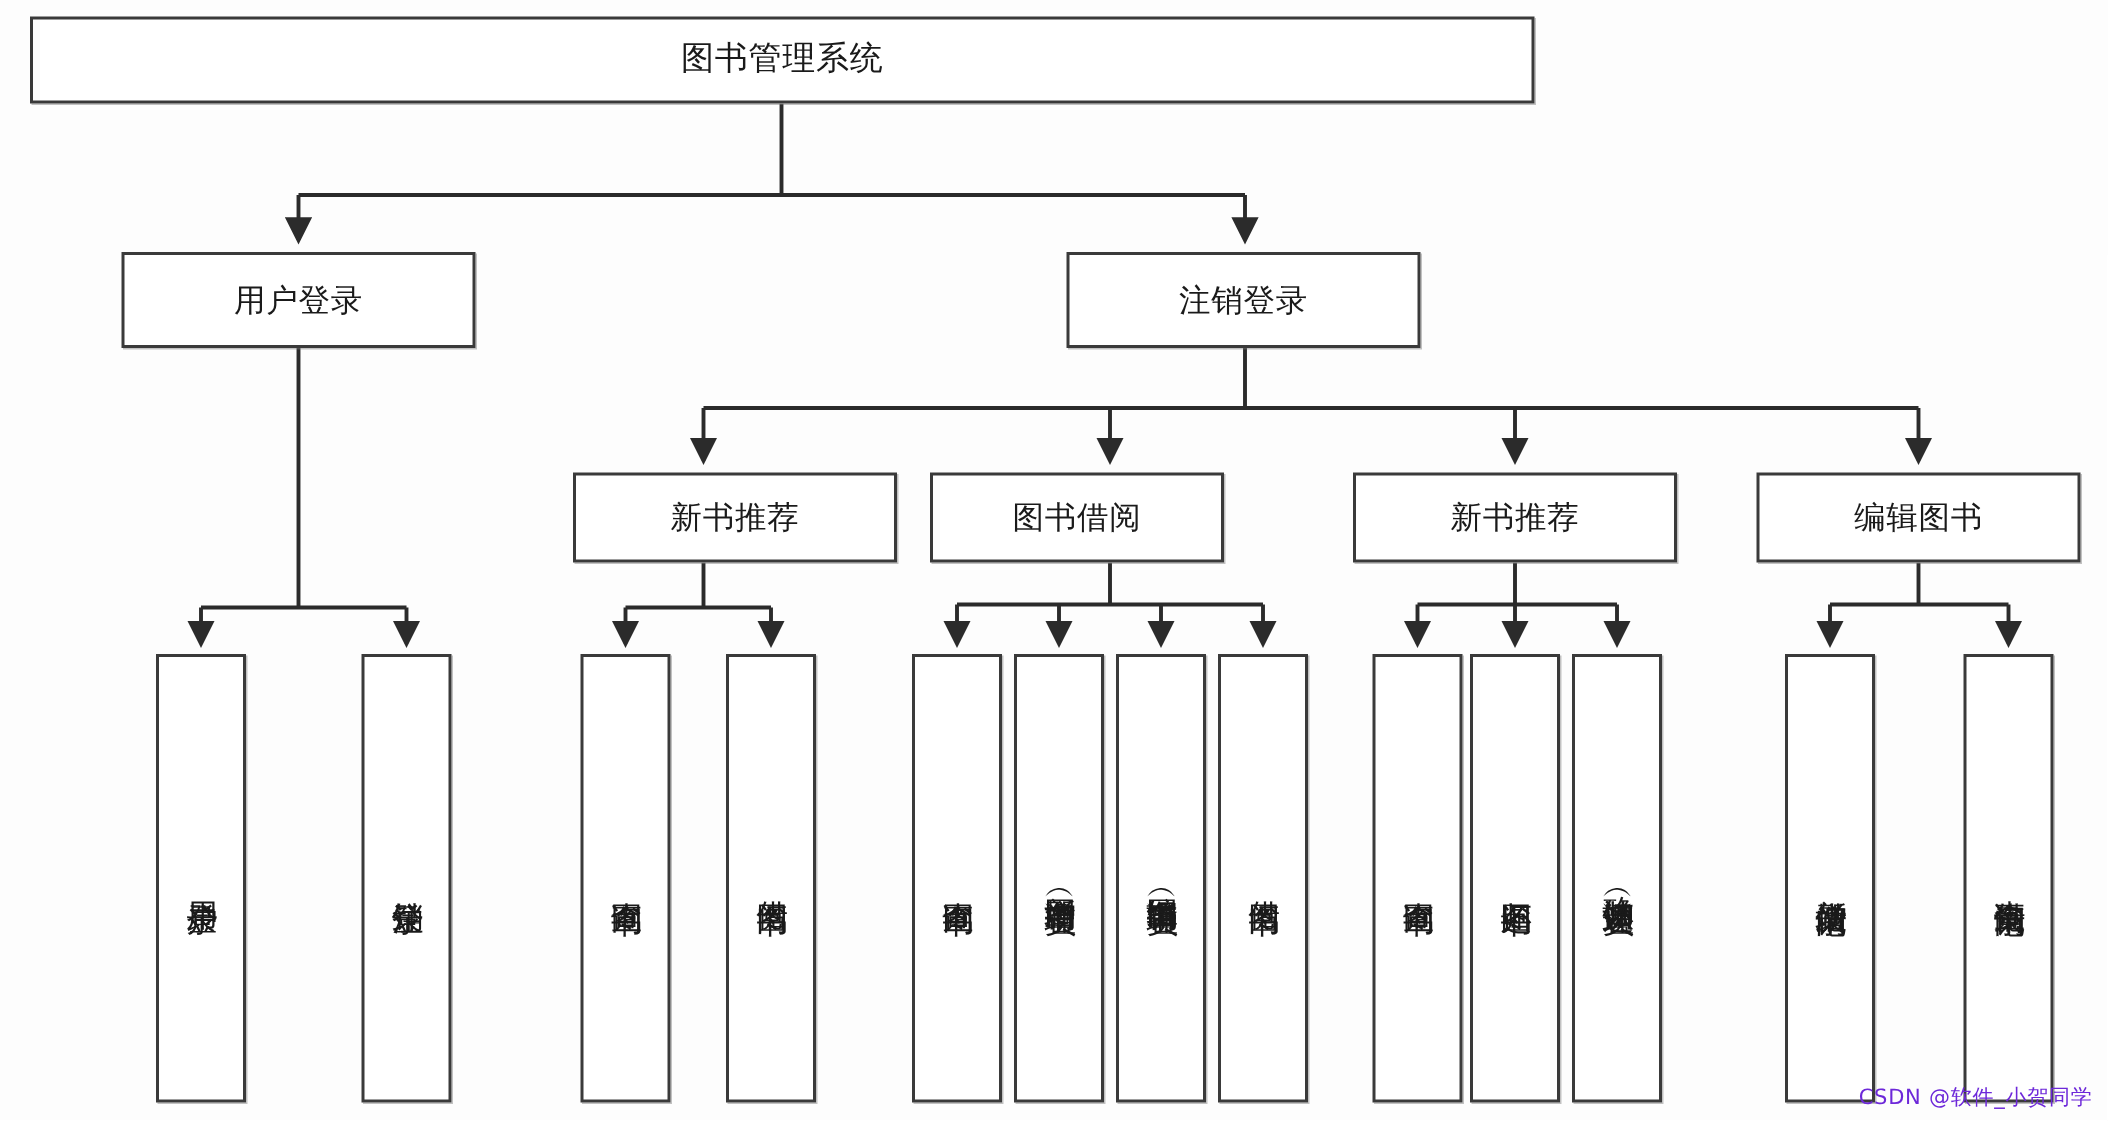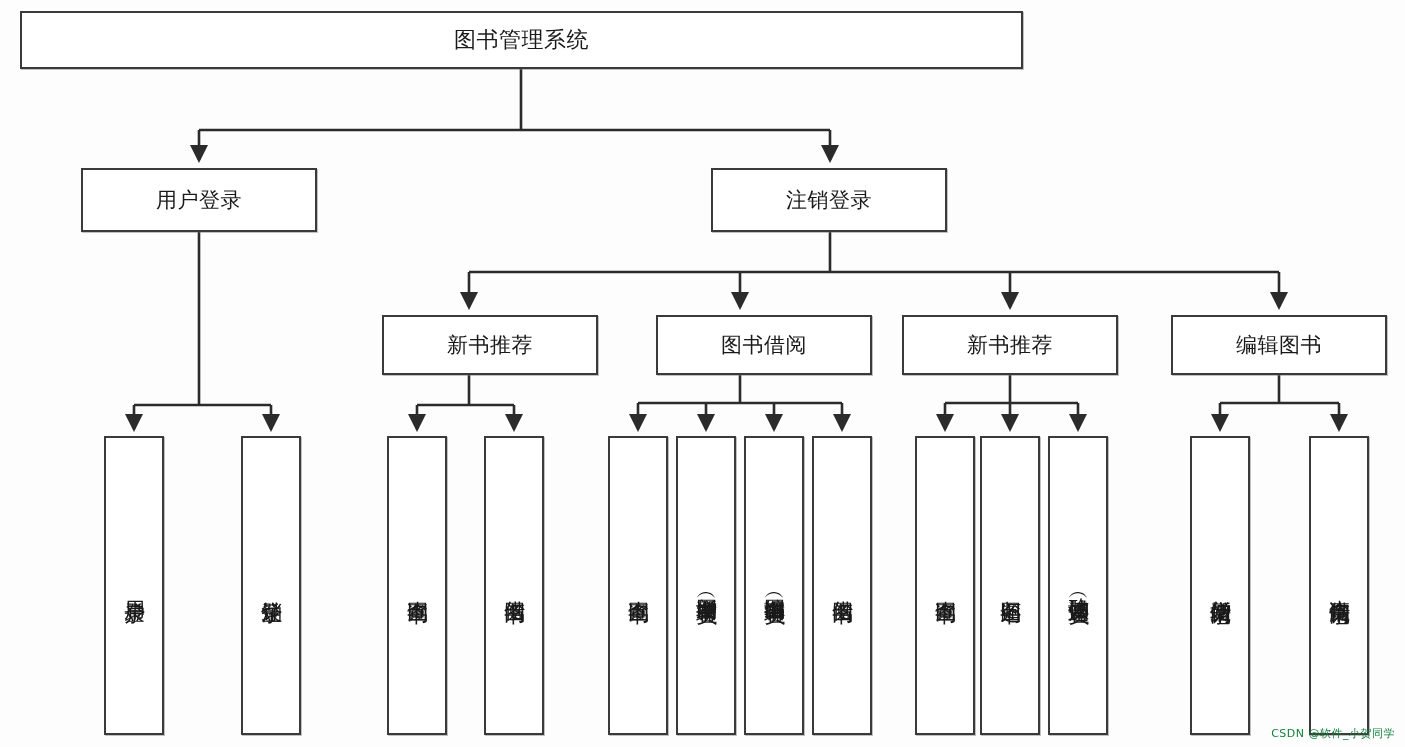--- a/index.html
+++ b/index.html
@@ -50,22 +50,22 @@
     letter-spacing: 1px;
     max-height: 270px;
     white-space: normal;
     word-break: break-all;
   }
   .node.root .label { font-size: 22px; }
   #watermark {
     position: absolute;
     right: 10px;
     bottom: 6px;
-    font-size: 11px;
-    color: #15803d;
+    font-size: 14px;
+    color: #6d28d9;
     letter-spacing: 0.5px;
     white-space: nowrap;
     pointer-events: none;
   }
 </style>
 </head>
 <body>
 
 <div id="diagram-canvas">
 
@@ -126,21 +126,21 @@
   <div class="node" style="left:81px; top:168px; width:236px; height:64px;">
     <span class="label">用户登录</span>
   </div>
   <div class="node" style="left:711px; top:168px; width:236px; height:64px;">
     <span class="label">注销登录</span>
   </div>
 
   <div class="node" style="left:382px; top:315px; width:216px; height:60px;">
     <span class="label">新书推荐</span>
   </div>
-  <div class="node" style="left:656px; top:315px; width:216px; height:60px;">
+  <div class="node" style="left:620px; top:315px; width:196px; height:60px;">
     <span class="label">图书借阅</span>
   </div>
   <div class="node" style="left:902px; top:315px; width:216px; height:60px;">
     <span class="label">新书推荐</span>
   </div>
   <div class="node" style="left:1171px; top:315px; width:216px; height:60px;">
     <span class="label">编辑图书</span>
   </div>
 
   <div class="node vertical" style="left:104px; top:436px; width:60px; height:299px;">

